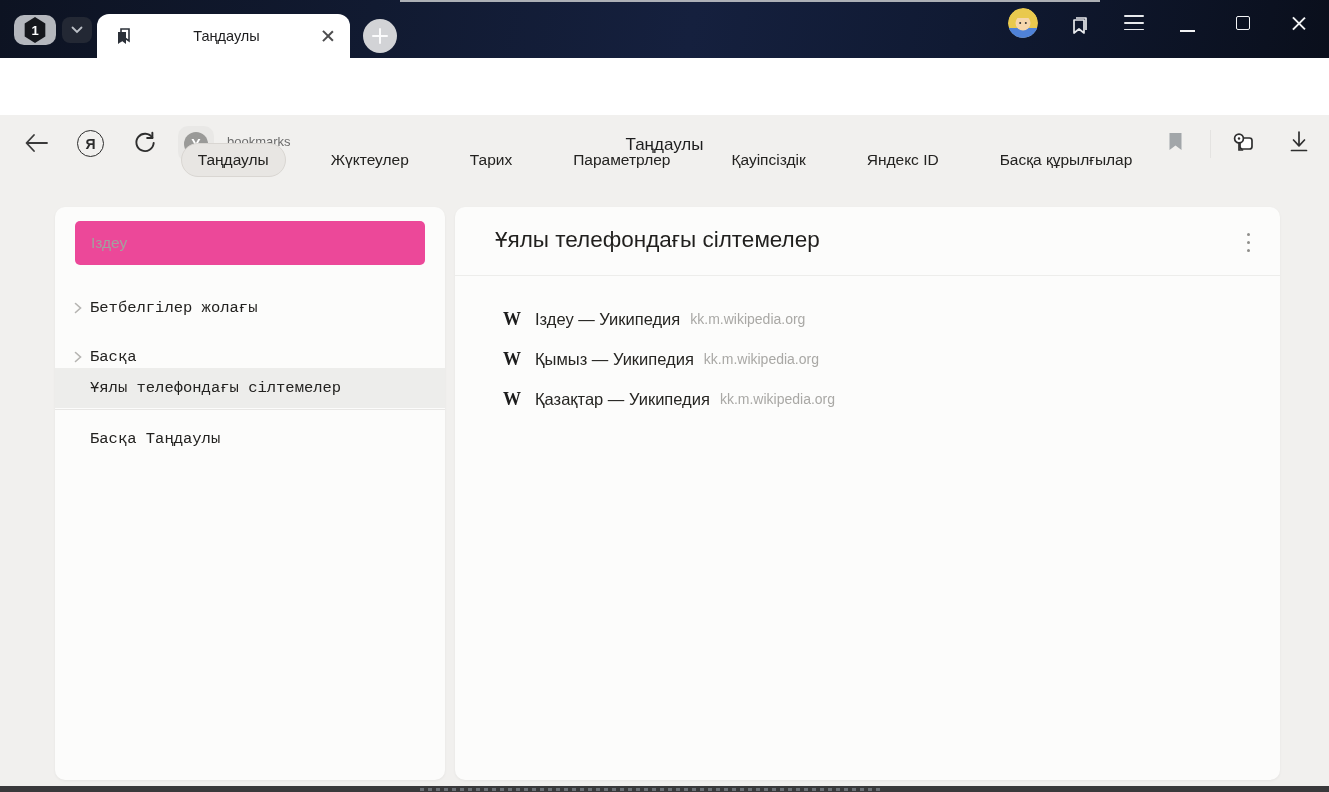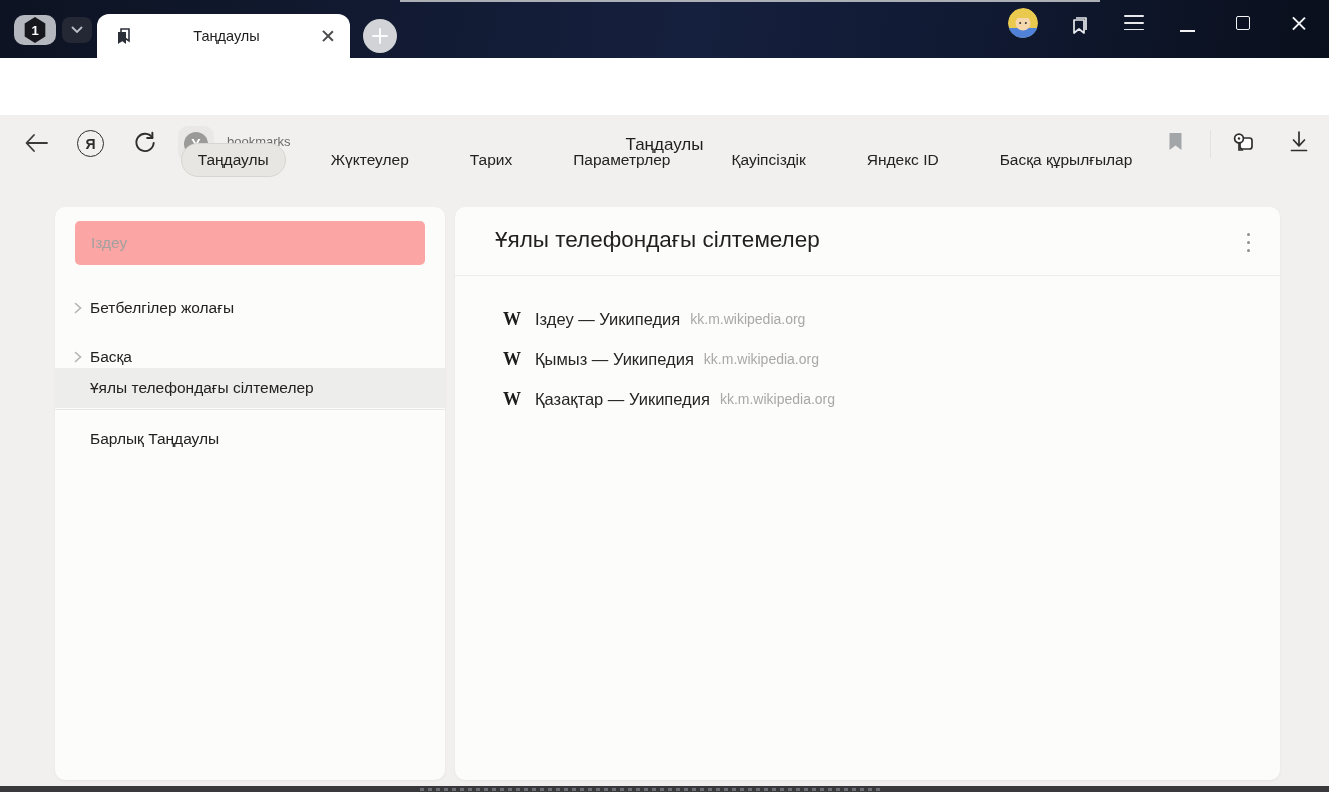--- a/index.html
+++ b/index.html
@@ -58,24 +58,24 @@
 
   
   .nav-row { position:absolute; left:0; top:141px; width:1329px; height:38px; display:flex; align-items:center; justify-content:center; gap:29px; }
   .nav-item { font-size:15.5px; color:#232220; padding:7px 16px; cursor:pointer; white-space:nowrap; }
   .nav-item.active { background:#e8e6e3; border:1px solid #d9d6d2; border-radius:17px; }
 
   .panel { background:#fcfcfb; border-radius:10px; box-shadow:0 1px 3px rgba(0,0,0,.05); }
   .sidebar { position:absolute; left:55px; top:207px; width:390px; height:573px; }
   .main    { position:absolute; left:455px; top:207px; width:825px; height:573px; }
 
-  .search-input { position:absolute; left:20px; top:14px; width:350px; height:44px; background:#fca5a5; border:none; border-radius:5px; padding:16px 16px; font-size:15.5px; color:#333; font-family:"Liberation Sans", sans-serif; }
+  .search-input { position:absolute; left:20px; top:14px; width:350px; height:44px; background:#ec4899; border:none; border-radius:5px; padding:16px 16px; font-size:15.5px; color:#333; font-family:"Liberation Sans", sans-serif; }
   .search-input::placeholder { color:#a2a19e; }
 
-  .side-row { position:absolute; left:0; width:390px; height:40px; display:flex; align-items:center; cursor:pointer; font-size:15.5px; color:#232220; }
+  .side-row { position:absolute; left:0; width:390px; height:40px; display:flex; align-items:center; cursor:pointer; font-size:15.5px; color:#232220;font-family:Liberation Mono, monospace; }
   .side-row .chev { position:absolute; left:19px; top:14px; }
   .side-row .lbl { margin-left:35px; }
   .side-row.selected { background:#ededeb; }
   .side-divider { position:absolute; left:0; top:202px; width:390px; height:1px; background:#e8e7e5; }
 
   .main-header { position:absolute; left:0; top:0; width:825px; height:68px; }
   .main-heading { position:absolute; left:40px; top:20px; font-size:22.5px; color:#201f1d; font-weight:400; }
   .kebab { position:absolute; left:1237px; top:231px; width:24px; height:24px; cursor:pointer; }
   .kebab i { position:absolute; left:10px; width:3.4px; height:3.4px; border-radius:50%; background:#8f8e8b; }
   .kebab i:nth-child(1){top:2px;} .kebab i:nth-child(2){top:10px;} .kebab i:nth-child(3){top:18px;}
@@ -216,21 +216,21 @@
       </svg>
     <span class="lbl">Басқа</span>
   </div>
   <div class="side-row selected" style="top:161px">
     <span class="lbl">Ұялы телефондағы сілтемелер</span>
   </div>
 
   <div class="side-divider"></div>
 
   <div class="side-row" style="top:212px">
-    <span class="lbl">Барлық Таңдаулы</span>
+    <span class="lbl">Басқа Таңдаулы</span>
   </div>
 </div>
 
 <div class="panel main">
   <div class="main-header">
     <div class="main-heading">Ұялы телефондағы сілтемелер</div>
   </div>
   <div class="main-divider"></div>
 
   <div class="bm-list">

